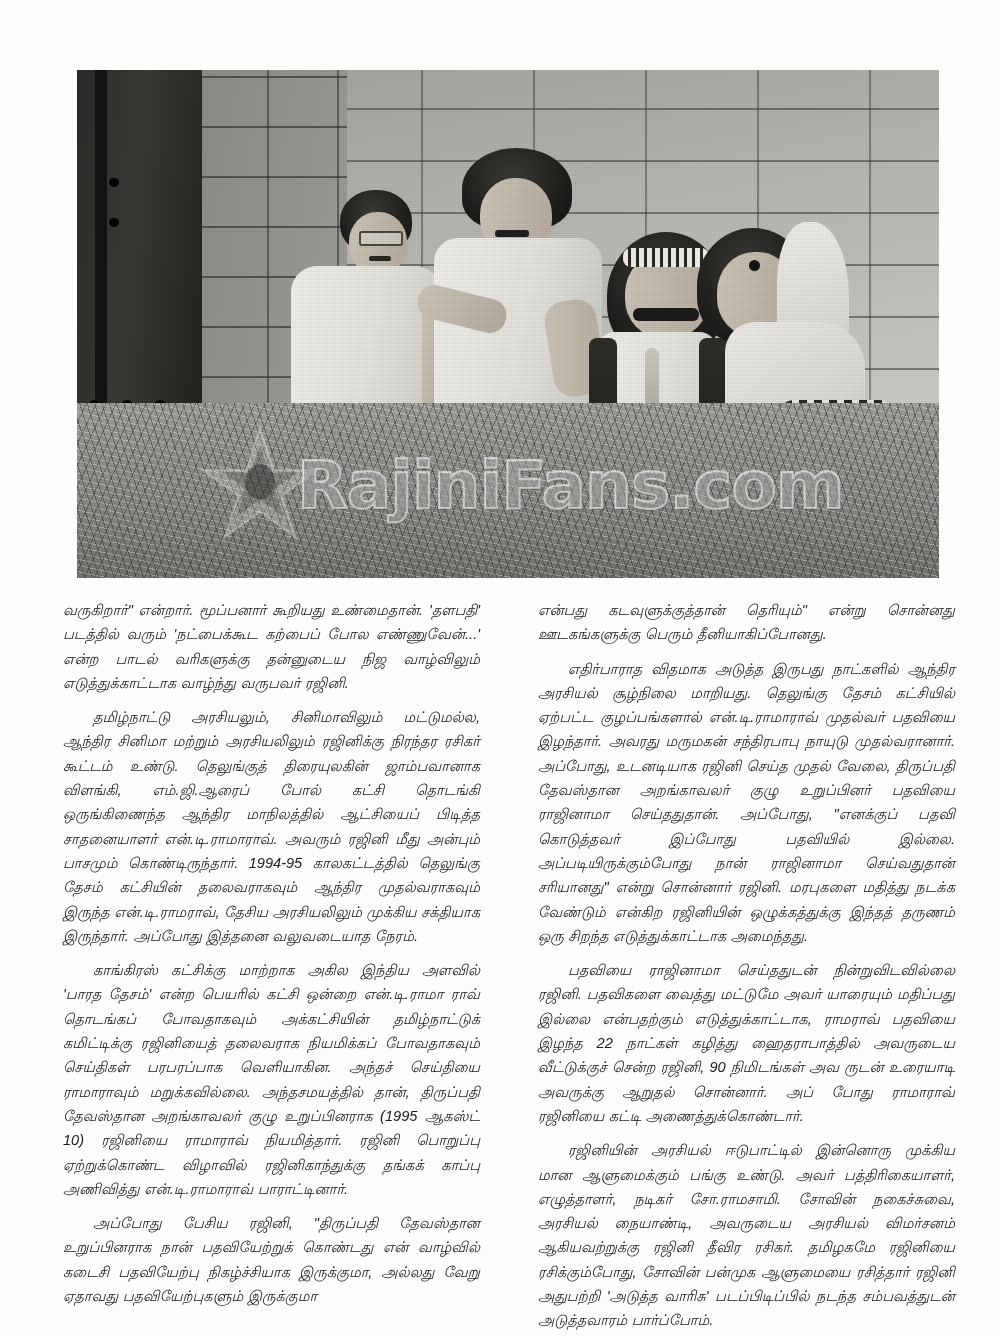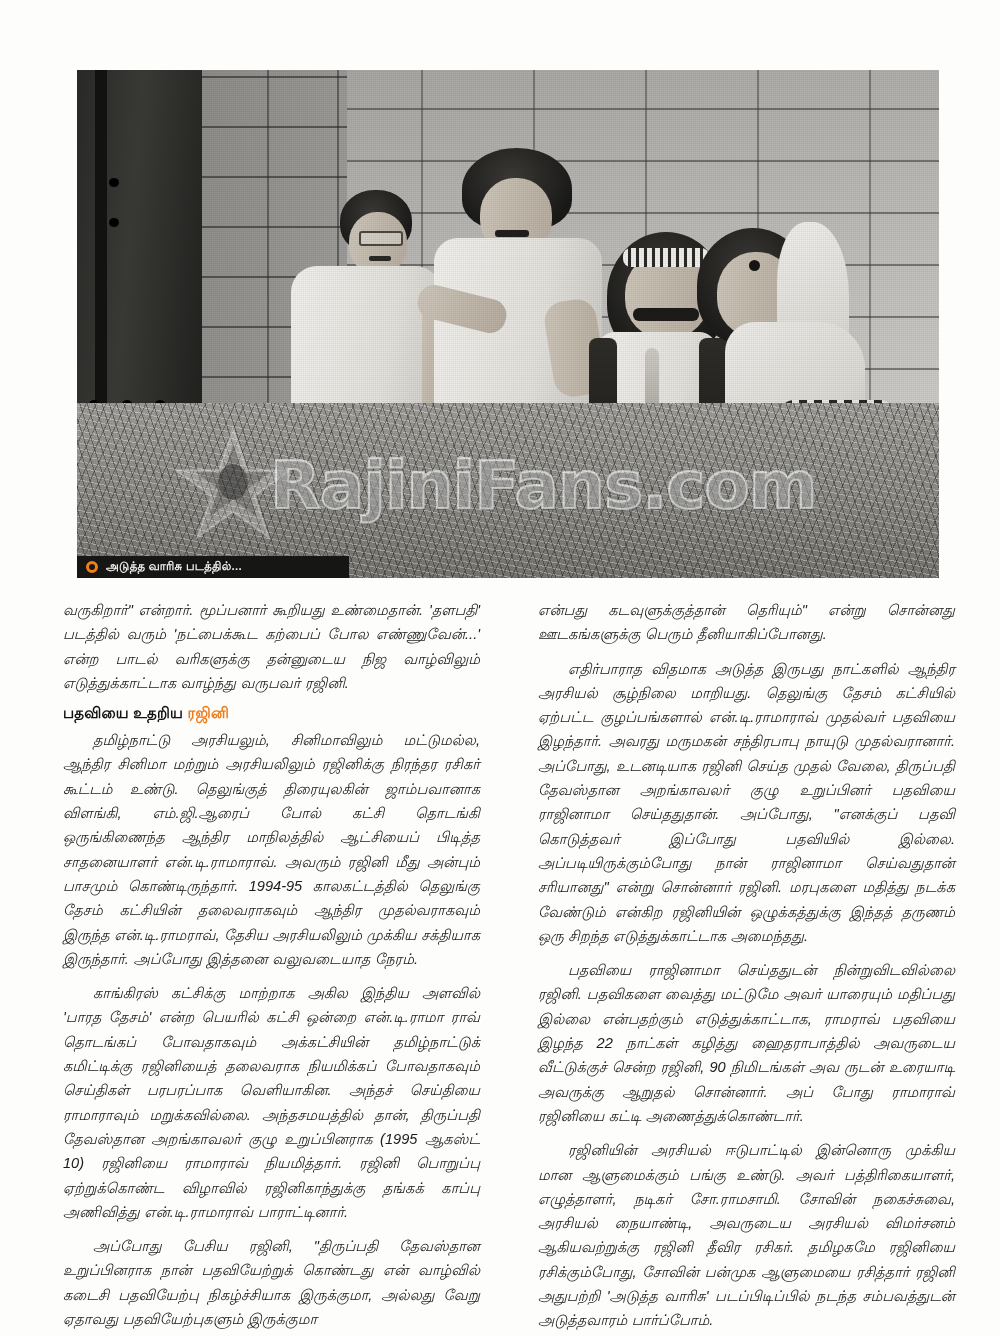--- a/index.html
+++ b/index.html
@@ -108,21 +108,21 @@
     background: linear-gradient(100deg,#cfc7bb 0%, #b7aea1 100%);
   }
   .hair {
     background: radial-gradient(ellipse at 45% 35%, #3c3a37 0%, #191917 75%);
   }
   .head { border-radius: 48% 48% 45% 45%; }
 
   
   .watermark {
     position: absolute;
-    left: 97px;
+    left: 124px;
     top: 355px;
     width: 700px;
     height: 130px;
     pointer-events: none;
   }
   .wm-text {
     position: absolute;
     left: 96px;
     top: 22px;
     font-family: "DejaVu Sans", sans-serif;
@@ -286,37 +286,29 @@
 
       <div class="watermark">
         <svg class="wm-star" viewBox="0 0 120 120">
           <polygon points="60,4 74,46 118,46 82,72 96,114 60,88 24,114 38,72 2,46 46,46" fill="rgba(255,255,255,.35)" stroke="rgba(255,255,255,.55)" stroke-width="2"></polygon>
           <polygon points="60,20 69,48 98,48 75,65 84,93 60,76 36,93 45,65 22,48 51,48" fill="rgba(40,40,40,.45)"></polygon>
           <ellipse cx="60" cy="58" rx="15" ry="18" fill="rgba(25,25,25,.75)"></ellipse>
         </svg>
         <div class="wm-text">RajiniFans.com</div>
       </div>
 
-      <div class="caption-bar">
-        <span class="caption-dot"></span>
-        <span class="caption-text">அடுத்த வாரிசு படத்தில்...</span>
-      </div>
 
     </div>
   </div>
 
   <div class="columns">
 
     <div class="col">
       <p class="para noindent">வருகிறார்" என்றார். மூப்பனார் கூறியது உண்மைதான். 'தளபதி' படத்தில் வரும் 'நட்பைக்கூட கற்பைப் போல எண்ணுவேன்...' என்ற பாடல் வரிகளுக்கு தன்னுடைய நிஜ வாழ்விலும் எடுத்துக்காட்டாக வாழ்ந்து வருபவர் ரஜினி.</p>
 
-      <h2 class="section-head">
-        <span>பதவியை உதறிய</span>
-        <span class="accent">ரஜினி</span>
-      </h2>
 
       <p class="para">தமிழ்நாட்டு அரசியலும், சினிமாவிலும் மட்டுமல்ல, ஆந்திர சினிமா மற்றும் அரசியலிலும் ரஜினிக்கு நிரந்தர ரசிகர் கூட்டம் உண்டு. தெலுங்குத் திரையுலகின் ஜாம்பவானாக விளங்கி, எம்.ஜி.ஆரைப் போல் கட்சி தொடங்கி ஒருங்கிணைந்த ஆந்திர மாநிலத்தில் ஆட்சியைப் பிடித்த சாதனையாளர் என்.டி.ராமாராவ். அவரும் ரஜினி மீது அன்பும் பாசமும் கொண்டிருந்தார். 1994-95 காலகட்டத்தில் தெலுங்கு தேசம் கட்சியின் தலைவராகவும் ஆந்திர முதல்வராகவும் இருந்த என்.டி.ராமராவ், தேசிய அரசியலிலும் முக்கிய சக்தியாக இருந்தார். அப்போது இத்தனை வலுவடையாத நேரம்.</p>
       <p class="para">காங்கிரஸ் கட்சிக்கு மாற்றாக அகில இந்திய அளவில் 'பாரத தேசம்' என்ற பெயரில் கட்சி ஒன்றை என்.டி.ராமா ராவ் தொடங்கப் போவதாகவும் அக்கட்சியின் தமிழ்நாட்டுக் கமிட்டிக்கு ரஜினியைத் தலைவராக நியமிக்கப் போவதாகவும் செய்திகள் பரபரப்பாக வெளியாகின. அந்தச் செய்தியை ராமாராவும் மறுக்கவில்லை. அந்தசமயத்தில் தான், திருப்பதி தேவஸ்தான அறங்காவலர் குழு உறுப்பினராக (1995 ஆகஸ்ட் 10) ரஜினியை ராமாராவ் நியமித்தார். ரஜினி பொறுப்பு ஏற்றுக்கொண்ட விழாவில் ரஜினிகாந்துக்கு தங்கக் காப்பு அணிவித்து என்.டி.ராமாராவ் பாராட்டினார்.</p>
       <p class="para">அப்போது பேசிய ரஜினி, "திருப்பதி தேவஸ்தான உறுப்பினராக நான் பதவியேற்றுக் கொண்டது என் வாழ்வில் கடைசி பதவியேற்பு நிகழ்ச்சியாக இருக்குமா, அல்லது வேறு ஏதாவது பதவியேற்புகளும் இருக்குமா</p>
     </div>
 
     <div class="col">
       <p class="para noindent">என்பது கடவுளுக்குத்தான் தெரியும்" என்று சொன்னது ஊடகங்களுக்கு பெரும் தீனியாகிப்போனது.</p>
       <p class="para">எதிர்பாராத விதமாக அடுத்த இருபது நாட்களில் ஆந்திர அரசியல் சூழ்நிலை மாறியது. தெலுங்கு தேசம் கட்சியில் ஏற்பட்ட குழப்பங்களால் என்.டி.ராமாராவ் முதல்வர் பதவியை இழந்தார். அவரது மருமகன் சந்திரபாபு நாயுடு முதல்வரானார். அப்போது, உடனடியாக ரஜினி செய்த முதல் வேலை, திருப்பதி தேவஸ்தான அறங்காவலர் குழு உறுப்பினர் பதவியை ராஜினாமா செய்ததுதான். அப்போது, "எனக்குப் பதவி கொடுத்தவர் இப்போது பதவியில் இல்லை. அப்படியிருக்கும்போது நான் ராஜினாமா செய்வதுதான் சரியானது" என்று சொன்னார் ரஜினி. மரபுகளை மதித்து நடக்க வேண்டும் என்கிற ரஜினியின் ஒழுக்கத்துக்கு இந்தத் தருணம் ஒரு சிறந்த எடுத்துக்காட்டாக அமைந்தது.</p>
       <p class="para">பதவியை ராஜினாமா செய்ததுடன் நின்றுவிடவில்லை ரஜினி. பதவிகளை வைத்து மட்டுமே அவர் யாரையும் மதிப்பது இல்லை என்பதற்கும் எடுத்துக்காட்டாக, ராமராவ் பதவியை இழந்த 22 நாட்கள் கழித்து ஹைதராபாத்தில் அவருடைய வீட்டுக்குச் சென்ற ரஜினி, 90 நிமிடங்கள் அவ ருடன் உரையாடி அவருக்கு ஆறுதல் சொன்னார். அப் போது ராமாராவ் ரஜினியை கட்டி அணைத்துக்கொண்டார்.</p>

